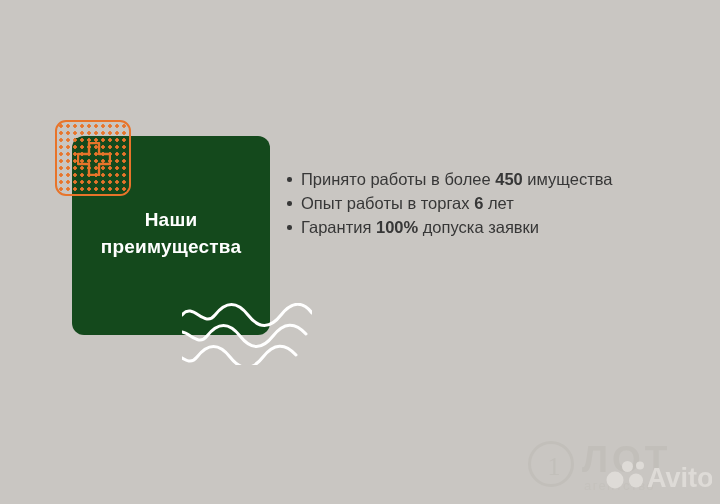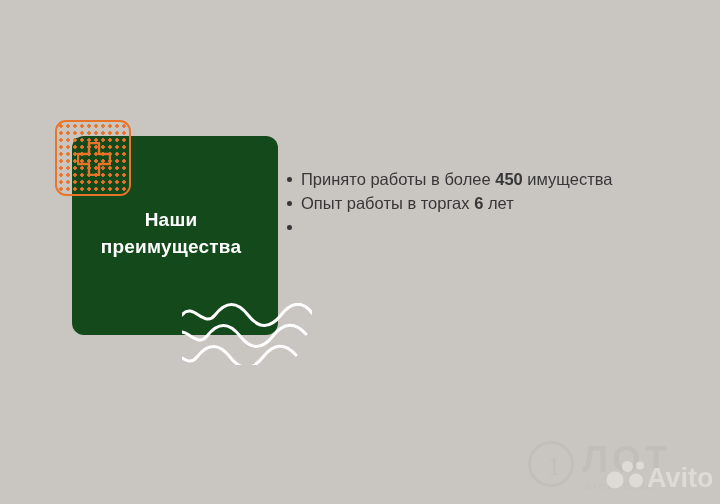--- a/index.html
+++ b/index.html
@@ -28,21 +28,20 @@
   
   #green-card {
     position: absolute;
     left: 72px;
     top: 136px;
     width: 198px;
     height: 199px;
     background: #14491c;
     border-radius: 12px;
     z-index: 2;
-    padding-left: 8px;
   }
   #green-card-title {
     position: absolute;
     left: 0;
     top: 70px;
     width: 198px;
     text-align: center;
     color: #ffffff;
     font-weight: bold;
     font-size: 19px;
@@ -217,20 +216,21 @@
     <div class="bullet-row">
       <span class="bullet-dot"></span>
       <span class="bullet-text"><span>Принято работы в более </span><b>450</b><span> имущества</span></span>
     </div>
     <div class="bullet-row">
       <span class="bullet-dot"></span>
       <span class="bullet-text"><span>Опыт работы в торгах </span><b>6</b><span> лет</span></span>
     </div>
     <div class="bullet-row">
       <span class="bullet-dot"></span>
+      <span class="bullet-text"><span>Гарантия </span><b>100%</b><span> допуска заявки</span></span>
     </div>
   </div>
 
   <div id="lot-watermark">
     <div id="lot-circle">
       <div id="lot-circle-digit">1</div>
     </div>
     <div id="lot-word">ЛОТ</div>
     <div id="lot-sub">агентство</div>
   </div>

